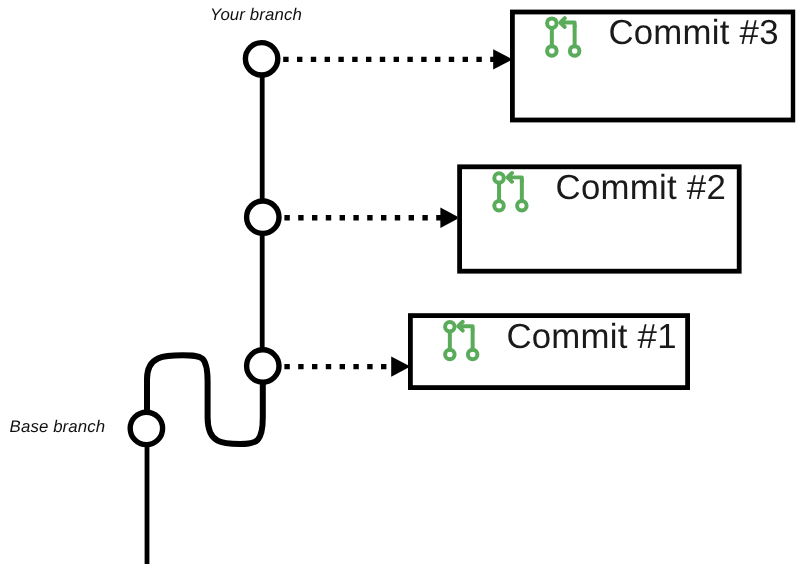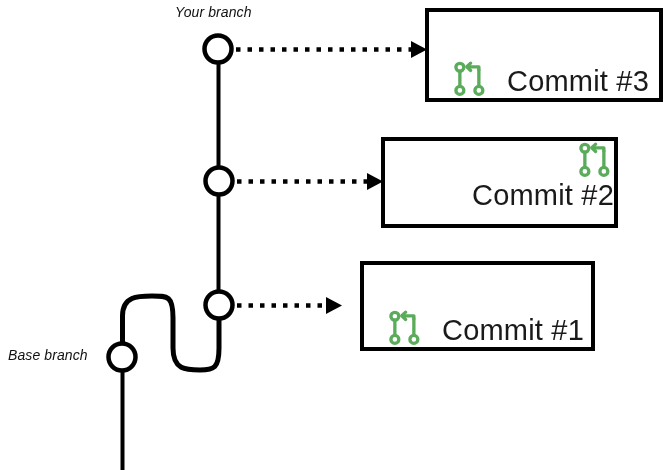--- a/index.html
+++ b/index.html
@@ -42,40 +42,39 @@
     left: 8px;
     top: 347px;
     text-align: right;
   }
   .commit-box {
     position: absolute;
     box-sizing: border-box;
     background: #ffffff;
     border: 4px solid #000000;
     display: flex;
-    align-items: flex-end;
+    align-items: flex-start;
   }
   #commit-box-3 {
     left: 425px;
     top: 8px;
     width: 238px;
     height: 94px;
   }
   #commit-box-2 {
     left: 381px;
     top: 137px;
     width: 237px;
     height: 91px;
-    flex-direction: column;
   }
   #commit-box-1 {
-    left: 360px;
+    left: 340px;
     top: 261px;
     width: 235px;
-    height: 90px;
+    height: 64px;
   }
   .commit-icon {
     flex: 0 0 auto;
     margin-left: 22px;
     width: 38px;
     height: 38px;
     display: block;
   }
   .commit-label {
     font-family: "Liberation Sans", sans-serif;

